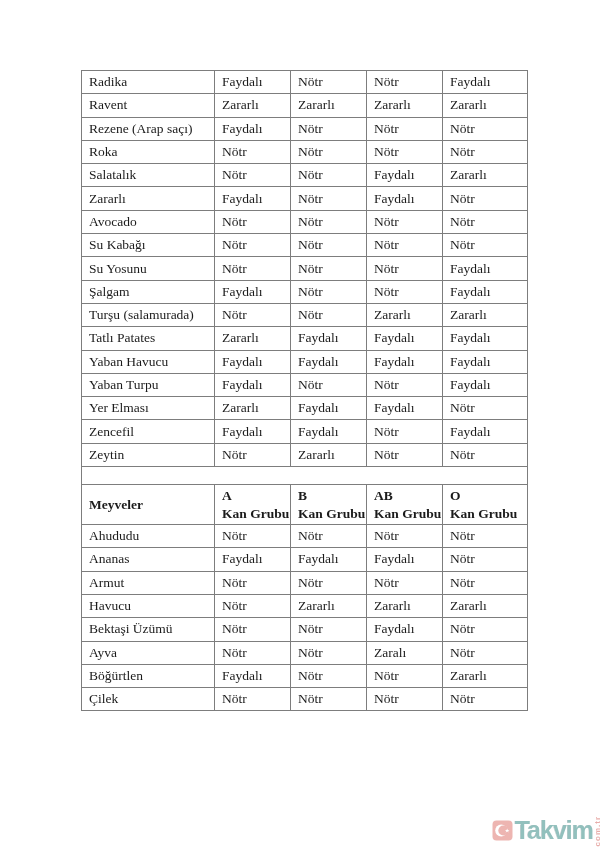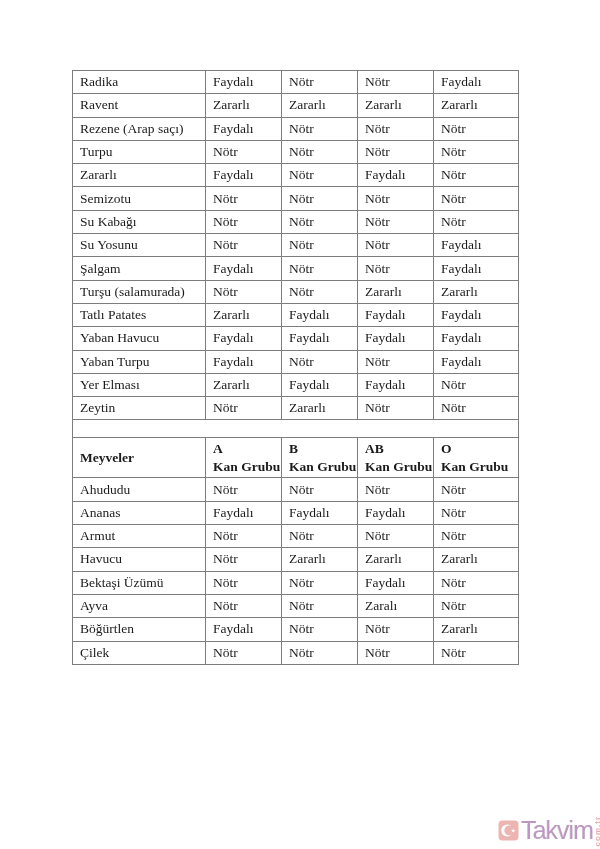--- a/index.html
+++ b/index.html
@@ -9,21 +9,21 @@
   body {
     width: 600px;
     height: 849px;
     background: #ffffff;
     position: relative;
     font-family: "Liberation Serif", serif;
     overflow: hidden;
   }
   table.food-table {
     position: absolute;
-    left: 72px;
+    left: 81px;
     top: 70px;
     width: 446px;
     border-collapse: collapse;
     table-layout: fixed;
   }
   table.food-table td {
     border: 1px solid #7d7d7d;
     height: 22.3px;
     padding: 0 4px 0 7px;
     font-size: 13.5px;
@@ -52,23 +52,23 @@
     opacity: 0.45;
   }
   .wm-icon {
     width: 21px;
     height: 21px;
     margin-right: 2px;
     flex: 0 0 auto;
   }
   .wm-text {
     font-family: "Liberation Sans", sans-serif;
-    font-weight: normal;
+    font-weight: bold;
     font-size: 25px;
-    color: #701a75;
+    color: #0f766e;
     letter-spacing: -1px;
     line-height: 1;
     text-shadow: 0.5px 0.5px 0 #ffffff, -0.5px -0.5px 0 #8f959b;
   }
   .wm-suffix {
     writing-mode: vertical-rl;
     transform: rotate(180deg);
     font-family: "Liberation Sans", sans-serif;
     font-size: 8px;
     font-weight: bold;
@@ -105,35 +105,42 @@
         <td>Zararlı</td>
       </tr>
       <tr>
         <td>Rezene (Arap saçı)</td>
         <td>Faydalı</td>
         <td>Nötr</td>
         <td>Nötr</td>
         <td>Nötr</td>
       </tr>
       <tr>
-        <td>Turpu</td>
-        <td>Nötr</td>
-        <td>Nötr</td>
-        <td>Nötr</td>
-        <td>Nötr</td>
-      </tr>
-      <tr>
-        <td>Zararlı</td>
-        <td>Faydalı</td>
-        <td>Nötr</td>
-        <td>Faydalı</td>
-        <td>Nötr</td>
-      </tr>
-      <tr>
-        <td>Semizotu</td>
+        <td>Roka</td>
+        <td>Nötr</td>
+        <td>Nötr</td>
+        <td>Nötr</td>
+        <td>Nötr</td>
+      </tr>
+      <tr>
+        <td>Salatalık</td>
+        <td>Nötr</td>
+        <td>Nötr</td>
+        <td>Faydalı</td>
+        <td>Zararlı</td>
+      </tr>
+      <tr>
+        <td>Zararlı</td>
+        <td>Faydalı</td>
+        <td>Nötr</td>
+        <td>Faydalı</td>
+        <td>Nötr</td>
+      </tr>
+      <tr>
+        <td>Avocado</td>
         <td>Nötr</td>
         <td>Nötr</td>
         <td>Nötr</td>
         <td>Nötr</td>
       </tr>
       <tr>
         <td>Su Kabağı</td>
         <td>Nötr</td>
         <td>Nötr</td>
         <td>Nötr</td>
@@ -180,20 +187,27 @@
         <td>Nötr</td>
         <td>Nötr</td>
         <td>Faydalı</td>
       </tr>
       <tr>
         <td>Yer Elması</td>
         <td>Zararlı</td>
         <td>Faydalı</td>
         <td>Faydalı</td>
         <td>Nötr</td>
+      </tr>
+      <tr>
+        <td>Zencefil</td>
+        <td>Faydalı</td>
+        <td>Faydalı</td>
+        <td>Nötr</td>
+        <td>Faydalı</td>
       </tr>
       <tr>
         <td>Zeytin</td>
         <td>Nötr</td>
         <td>Zararlı</td>
         <td>Nötr</td>
         <td>Nötr</td>
       </tr>
       <tr class="spacer-row">
         <td colspan="5"></td>

